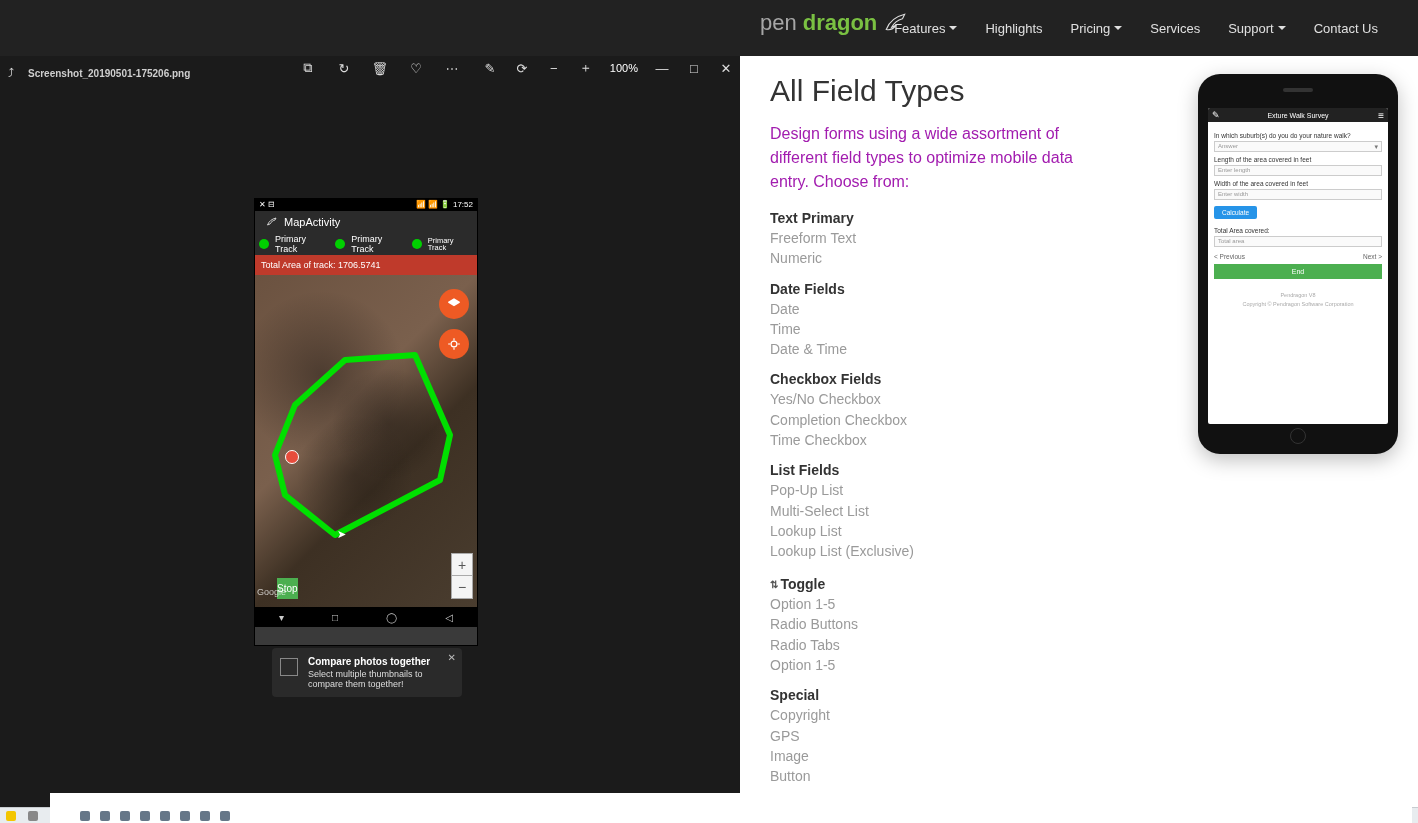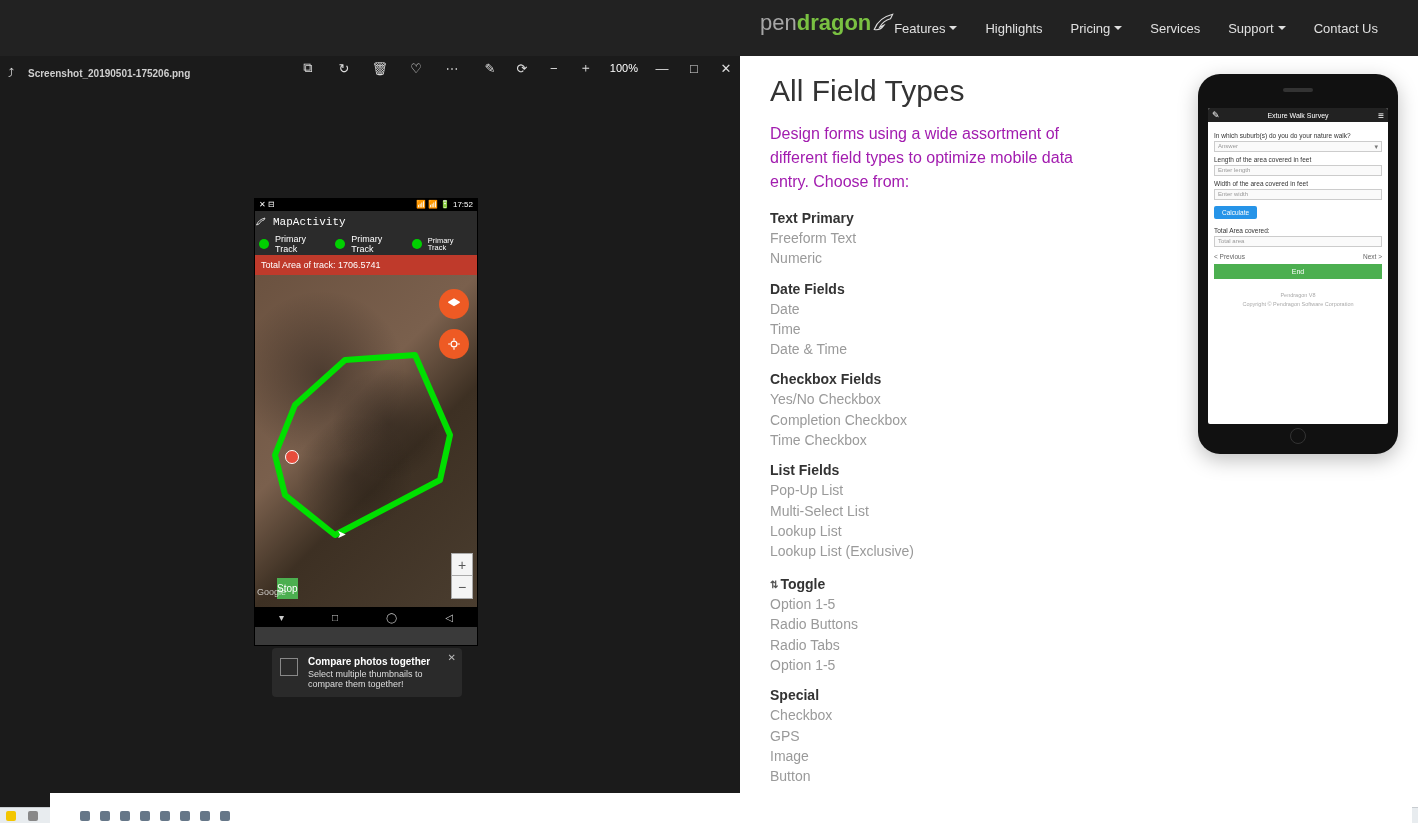--- a/index.html
+++ b/index.html
@@ -5,21 +5,21 @@
   * { box-sizing: border-box; margin: 0; padding: 0; }
   html, body { width: 1418px; height: 823px; font-family: -apple-system, BlinkMacSystemFont, "Segoe UI", Arial, sans-serif; overflow: hidden; }
   body { background: #ececec; }
 
   
   .topnav {
     height: 56px; background: #222; display: flex; align-items: center;
     justify-content: flex-end; padding: 0 40px; gap: 28px;
     position: relative;
   }
-  .logo { position: absolute; left: 760px; top: 10px; display: flex; align-items: center; }
+  .logo { position: absolute; left: 760px; top: 10px; display: flex; align-items: center; gap: 6px; }
   .logo .pen  { color: #a6a6a6; font-size: 22px; letter-spacing: 0; }
   .logo .dra  { color: #7ac142; font-size: 22px; font-weight: 600; }
   .logo-icon  { width: 26px; height: 26px; }
   .topnav a   { color: #e0e0e0; font-size: 13px; text-decoration: none; display: inline-flex; align-items: center; gap: 4px; }
   .caret { width: 0; height: 0; border-left: 4px solid transparent; border-right: 4px solid transparent; border-top: 4px solid #e0e0e0; }
 
   
   .main { display: flex; height: calc(100% - 56px - 16px); }
   .left { width: 740px; background: #1b1b1b; position: relative; }
   .right { flex: 1; padding: 18px 20px 18px 30px; display: flex; gap: 30px; background: #fff; overflow: hidden; }
@@ -31,21 +31,21 @@
   .viewer-icons .ic, .viewer-right .ic { width: 16px; height: 16px; display: inline-flex; align-items: center; justify-content: center; color: #ddd; font-size: 13px; }
   .viewer-right { position: absolute; top: 4px; right: 6px; display: flex; gap: 16px; align-items: center; }
   .viewer-zoom { color: #fff; font-size: 11px; }
 
   
   .phone-shot {
     position: absolute; left: 254px; top: 142px; width: 224px; height: 448px;
     background: #3a3a3a; border: 1px solid #000;
   }
   .ps-status { height: 12px; background: #000; color: #fff; font-size: 8px; display:flex; justify-content:space-between; padding:1px 4px; }
-  .ps-appbar { height: 22px; background: #2b2b2b; color: #fff; font-size: 11px; display:flex; align-items:center; padding:0 0; gap:6px;font-family:Liberation Mono, monospace; }
+  .ps-appbar { height: 22px; background: #2b2b2b; color: #fff; font-size: 11px; display:flex; align-items:center; padding:0 11px; gap:6px; }
   .ps-legend { height: 22px; background: #2b2b2b; color: #fff; font-size: 9px; display:flex; align-items:center; padding:0 4px; gap:6px; }
   .legend-dot { width: 10px; height: 10px; border-radius: 50%; background: #00d000; flex-shrink:0; }
   .ps-areabar { height: 20px; background: #bf3a2b; color:#fff; font-size:9px; display:flex; align-items:center; padding:0 6px; }
   .ps-map { position:relative; height: 332px; background: linear-gradient(135deg,#6b5240 0%, #7a604d 40%, #3d3023 60%, #4a3d2f 100%); overflow:hidden; }
   .ps-map::before{content:"";position:absolute;inset:0;background:
     radial-gradient(circle at 30% 30%, rgba(0,0,0,.35), transparent 30%),
     radial-gradient(circle at 60% 45%, rgba(0,0,0,.3), transparent 25%),
     radial-gradient(circle at 45% 60%, rgba(0,0,0,.25), transparent 25%);
   }
   .fab { position:absolute; right:8px; width:30px; height:30px; border-radius:50%; background:#ee5a24; display:flex; align-items:center; justify-content:center; color:#fff; }
@@ -248,21 +248,21 @@
             <div class="it">Multi-Select List</div>
             <div class="it">Lookup List</div>
             <div class="it">Lookup List (Exclusive)</div>
           </div>
           <div class="ft-group"><div class="hd tog">
               <span class="togicon">⇅</span>
               <span>Toggle</span>
             </div><div class="it">Option 1-5</div><div class="it">Radio Buttons</div><div class="it">Radio Tabs</div><div class="it">Option 1-5</div></div>
           <div class="ft-group">
             <div class="hd"><span>Special</span></div>
-            <div class="it">Checkbox</div>
+            <div class="it">Copyright</div>
             <div class="it">GPS</div>
             <div class="it">Image</div>
             <div class="it">Button</div>
           </div>
         </div>
     </div>
 
     <div class="phone-mock">
       <div class="pm-screen">
         <div class="pm-top">

